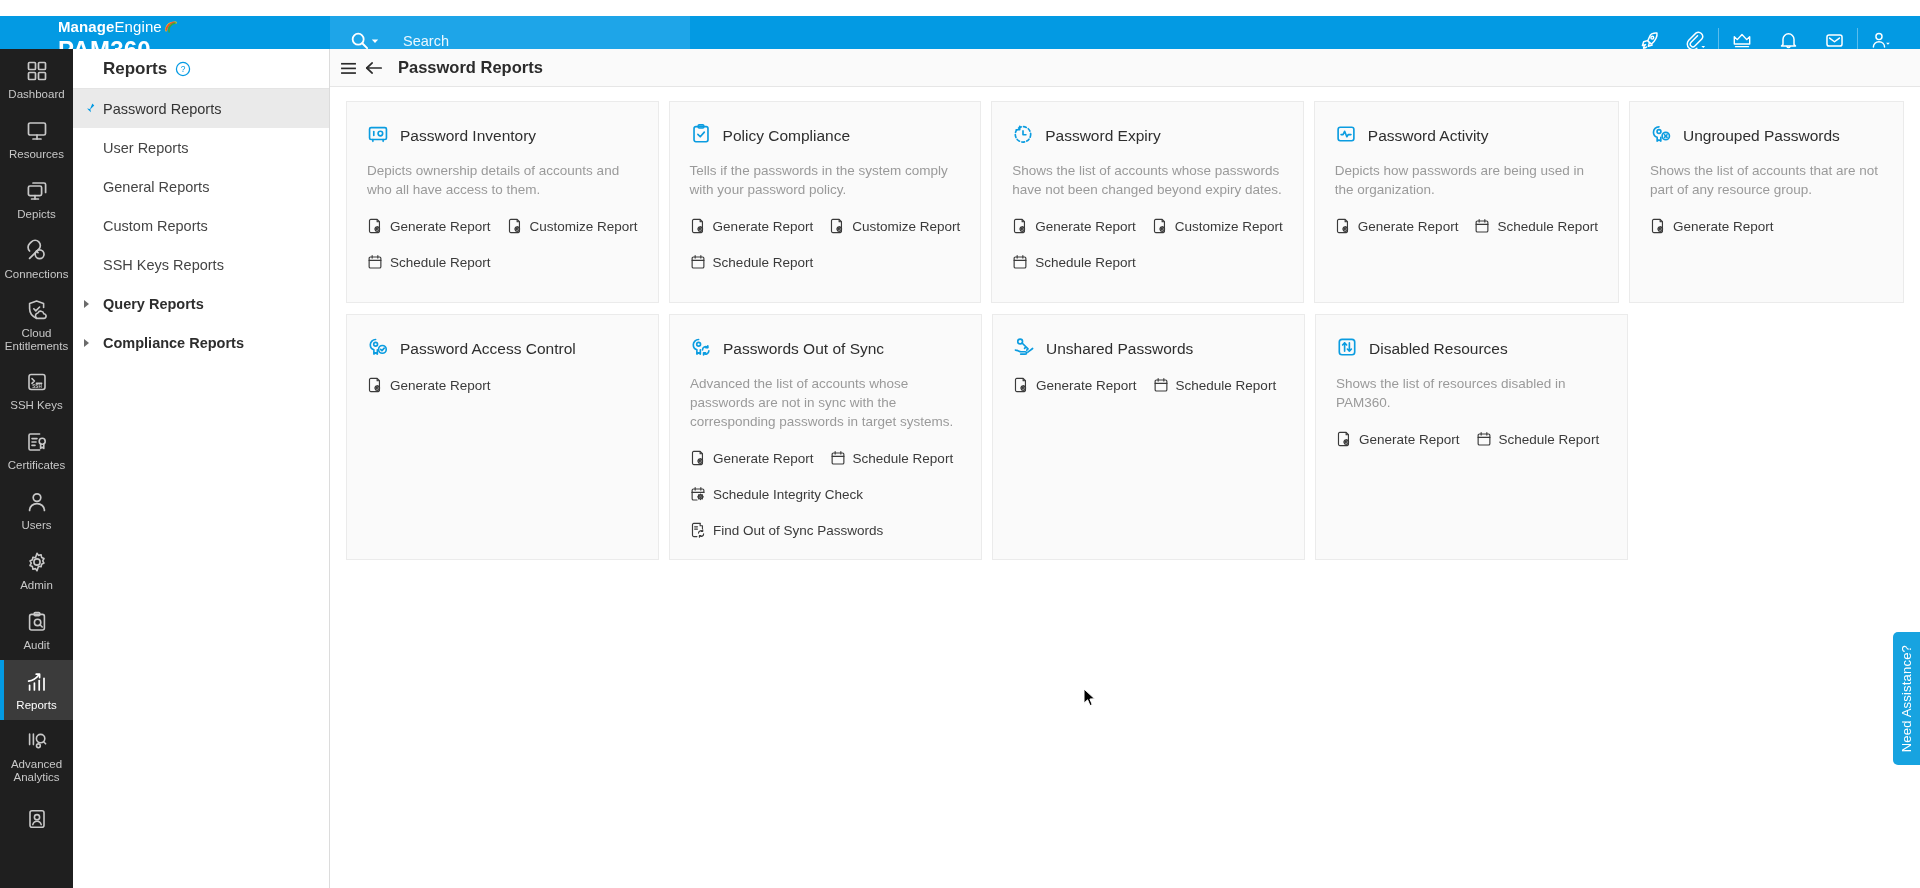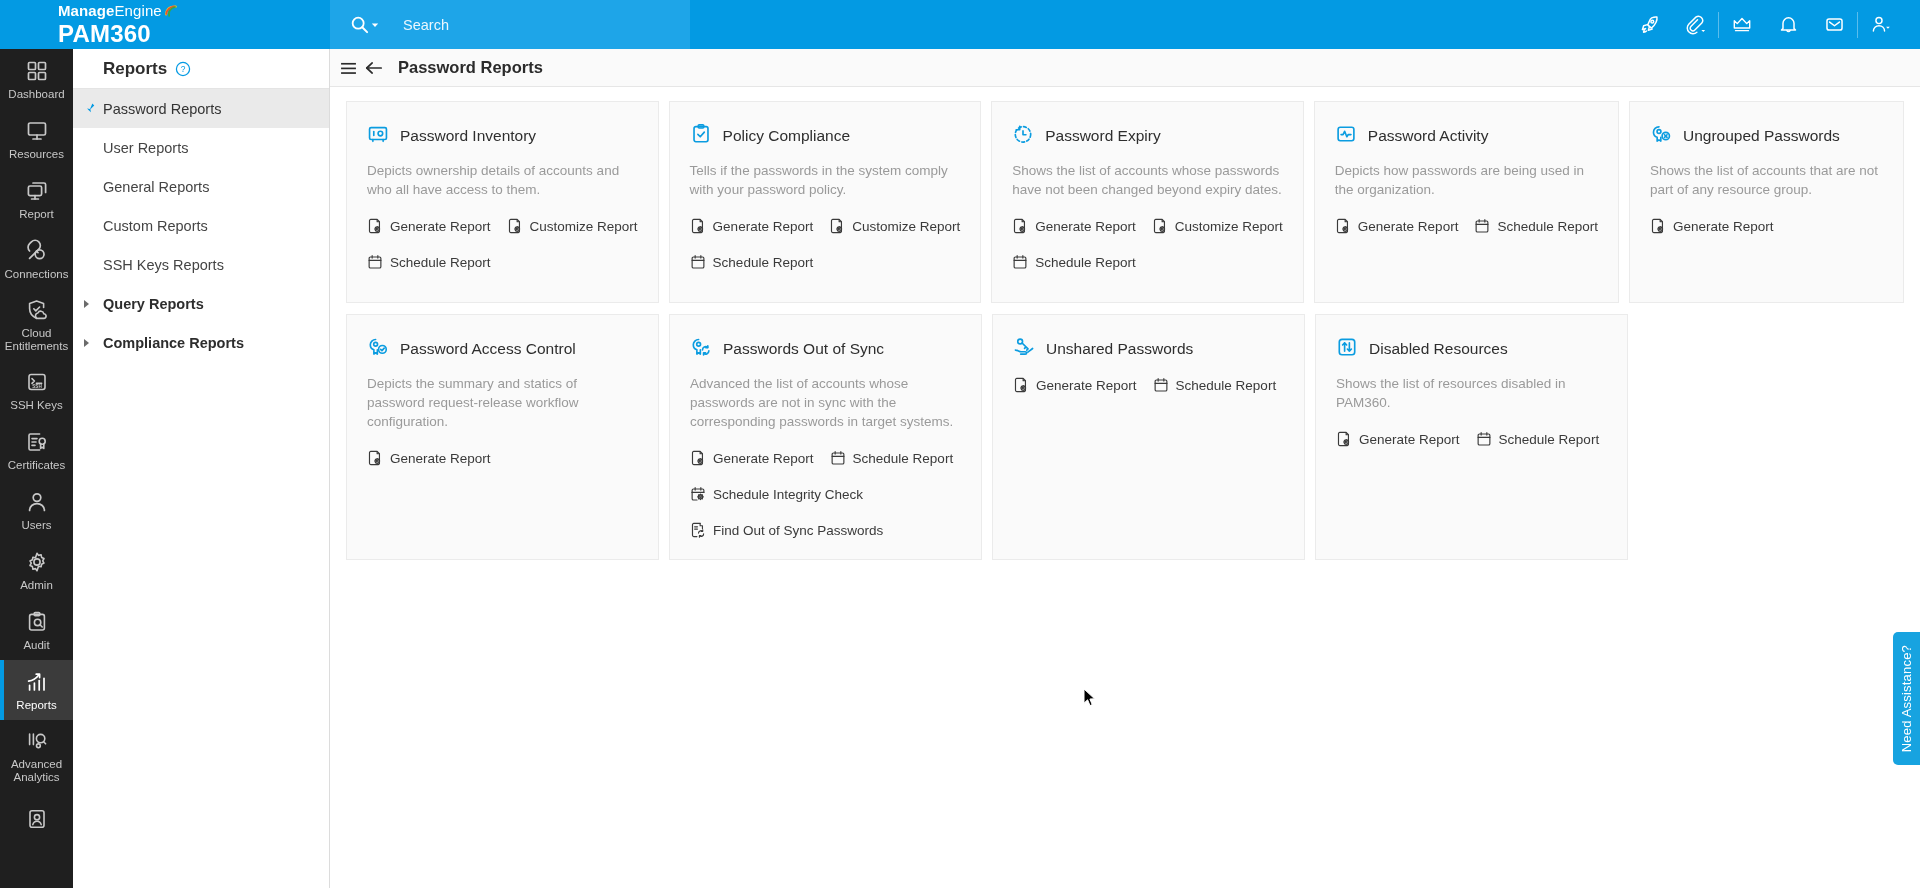--- a/index.html
+++ b/index.html
@@ -6,21 +6,21 @@
   html, body {
     width: 1920px; height: 888px;
     font-family: "Liberation Sans", sans-serif;
     background: #ffffff;
     overflow: hidden;
   }
   body { position: relative; }
 
   
   .topbar {
-    position: absolute; top: 0; left: 0; width: 1920px; height: 49px;
+    position: absolute; top: 16px; left: 0; width: 1920px; height: 49px;
     background: #039ae3; display: flex; align-items: center;
   }
   .brand { width: 330px; padding-left: 58px; color: #fff; line-height: 1; }
   .brand-me { font-size: 15px; font-weight: 400; letter-spacing: .1px; position: relative; display: inline-block; }
   .brand-me .bold { font-weight: 700; }
   .brand-swoosh { display: inline-block; width: 15px; height: 14px; vertical-align: -2px; margin-left: 1px; }
   .brand-prod { font-size: 24px; font-weight: 700; margin-top: 3px; letter-spacing: .2px; }
 
   .search-wrap {
     width: 360px; height: 49px; background: #1ea5e8;
@@ -240,21 +240,21 @@
 
   <div class="rail-item">
     <span class="rail-ico">
       <svg viewBox="0 0 24 24" width="24" height="24" fill="none" stroke="#c8c8c8" stroke-width="1.7" stroke-linecap="round">
           <path d="M8 4h11a1.6 1.6 0 0 1 1.6 1.6v7.8"></path>
           <rect x="3.4" y="7" width="13.2" height="9.6" rx="1.6"></rect>
           <line x1="10" y1="16.6" x2="10" y2="20"></line>
           <line x1="6.6" y1="20" x2="13.4" y2="20"></line>
         </svg>
     </span>
-    <span class="lbl">Report</span>
+    <span class="lbl">Depicts</span>
   </div>
 
   <div class="rail-item">
     <span class="rail-ico">
       <svg viewBox="0 0 24 24" width="24" height="24" fill="none" stroke="#c8c8c8" stroke-width="1.7" stroke-linecap="round">
           <path d="M4.6 19.4 13.8 10.2a5.2 5.2 0 0 0-7.4-7.4l-1.8 1.8a5.2 5.2 0 0 0 0 7.4"></path>
           <circle cx="14.6" cy="15.2" r="4.4"></circle>
           <line x1="11.6" y1="12.2" x2="13" y2="13.6"></line>
         </svg>
     </span>
@@ -671,21 +671,20 @@
           <span class="card-ico">
             <svg viewBox="0 0 24 24" width="22" height="22" fill="none" stroke="#0b9ce0" stroke-width="1.8" stroke-linecap="round" stroke-linejoin="round">
                 <path d="M9.4 3.8C6.2 3.8 3.6 6.4 3.6 9.6c0 2.6 1.6 4.7 3.9 5.5v4.6l1.9-1.4 1.9 1.4v-4.6"></path>
                 <circle cx="9.4" cy="9" r="2.1"></circle>
                 <circle cx="16.8" cy="14.6" r="4.2"></circle>
                 <path d="M14.9 14.6l1.4 1.4 2.5-2.8"></path>
               </svg>
           </span>
           <span class="card-title">Password Access Control</span>
         </div>
-        <div class="card-desc">Depicts the summary and statics of password request-release workflow configuration.</div>
         <div class="actions-line">
           <span class="action">
             <span class="action-ico">
               <svg viewBox="0 0 18 18" width="16" height="16" fill="none" stroke="#3a3a3a" stroke-width="1.3" stroke-linejoin="round">
                   <path d="M11.4 1.6H4.2A1.4 1.4 0 0 0 2.8 3v12a1.4 1.4 0 0 0 1.4 1.4h8.4a1.4 1.4 0 0 0 1.4-1.4V4.2z"></path>
                   <path d="M11.4 1.6v2.6h2.6"></path>
                   <circle cx="11.6" cy="12.4" r="2.5" fill="#fff"></circle>
                   <circle cx="11.6" cy="12.4" r="1"></circle>
                   <path d="M11.6 9.3v1M11.6 14.5v1M8.5 12.4h1M13.7 12.4h1M9.4 10.2l.7.7M13.1 13.9l.7.7M13.8 10.2l-.7.7M10.1 13.9l-.7.7"></path>
                 </svg>

